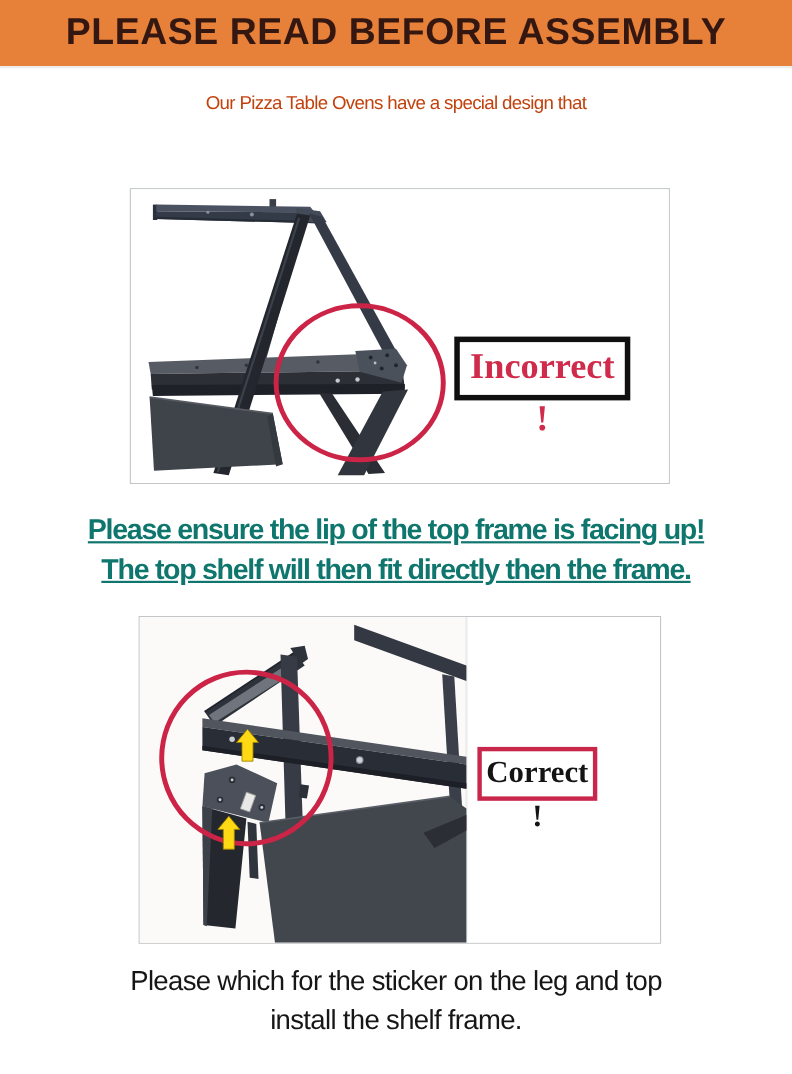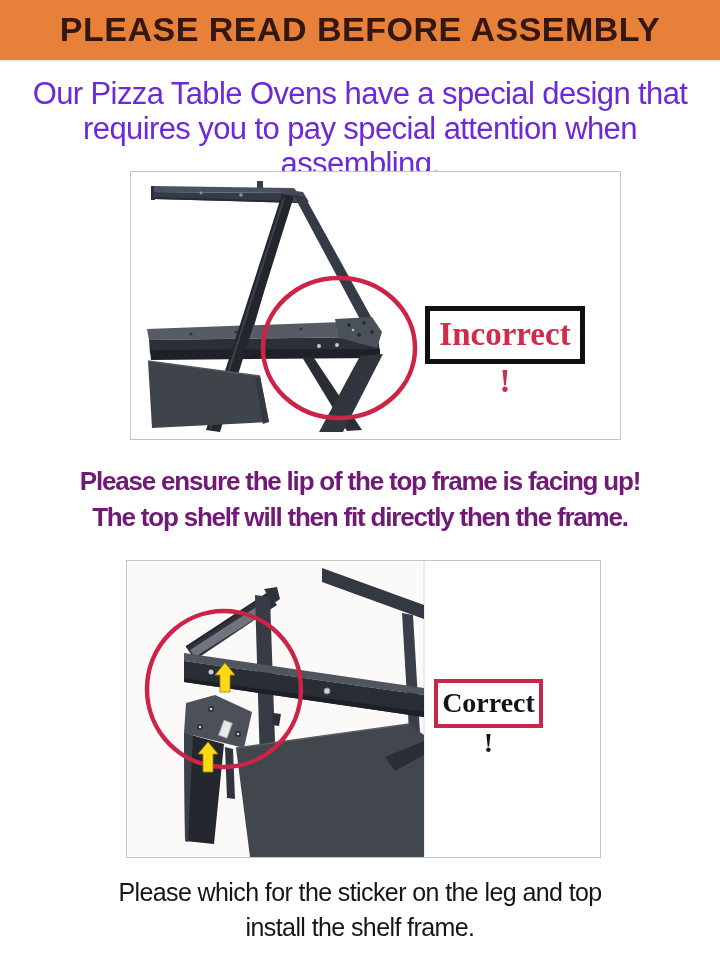--- a/index.html
+++ b/index.html
@@ -9,27 +9,27 @@
   }
   .header-bar{
     position:absolute;left:0;top:0;width:720px;height:60px;background:#e7813a;
     box-shadow:0 2px 0 rgba(0,0,0,0.07);
   }
   .header-title{
     width:100%;height:60px;line-height:58px;text-align:center;
     font-size:34px;font-weight:bold;color:#341711;letter-spacing:0.5px;
   }
   .txt-block{position:absolute;left:0;width:720px;text-align:center;}
-  .intro{top:76px;font-size:31px;line-height:35px;color:#6d28d9;letter-spacing:-0.6px;}
-  .warning{top:463px;font-size:26px;line-height:36px;font-weight:bold;color:#701a75;letter-spacing:-1.2px;}
+  .intro{top:76px;font-size:17px;line-height:35px;color:#c2410c;letter-spacing:-0.6px;}
+  .warning{top:463px;font-size:26px;line-height:36px;font-weight:bold;color:#0f766e;letter-spacing:-1.2px;text-decoration:underline;}
   .footer{top:875px;font-size:25px;line-height:35px;color:#161616;letter-spacing:-0.6px;}
   .figure{
     position:absolute;background:#ffffff;border:1px solid #c3c6c9;box-sizing:border-box;
   }
-  .figure-incorrect{left:130px;top:171px;width:491px;height:269px;}
+  .figure-incorrect{left:118px;top:171px;width:491px;height:269px;}
   .figure-correct{left:126px;top:560px;width:475px;height:298px;}
   .figure svg{display:block;}
   .label-box{
     position:absolute;background:#ffffff;text-align:center;box-sizing:border-box;
     font-family:"Liberation Serif", serif;font-weight:bold;
   }
   .label-incorrect{
     left:294px;top:134px;width:160px;height:58px;border:5px solid #101010;
     font-size:33px;line-height:47px;color:#d02b4a;
   }
@@ -42,21 +42,20 @@
 <body>
 
 <div class="page">
 
   <div class="header-bar">
     <div class="header-title">PLEASE READ BEFORE ASSEMBLY</div>
   </div>
 
   <div class="txt-block intro">
     <div>Our Pizza Table Ovens have a special design that</div>
-    <div>requires you to pay special attention when assembling.</div>
   </div>
 
   <div class="figure figure-incorrect">
     <svg width="489" height="267" viewBox="0 0 489 267">
       <rect x="0" y="0" width="489" height="267" fill="#ffffff"></rect>
 
       <g>
         <rect x="20" y="14" width="4" height="14" fill="#2b313c"></rect>
         <polygon points="23,14 163,16 167,21 23,20" fill="#4a5160"></polygon>
         <polygon points="23,20 167,21 168,31 23,27" fill="#343b48"></polygon>

